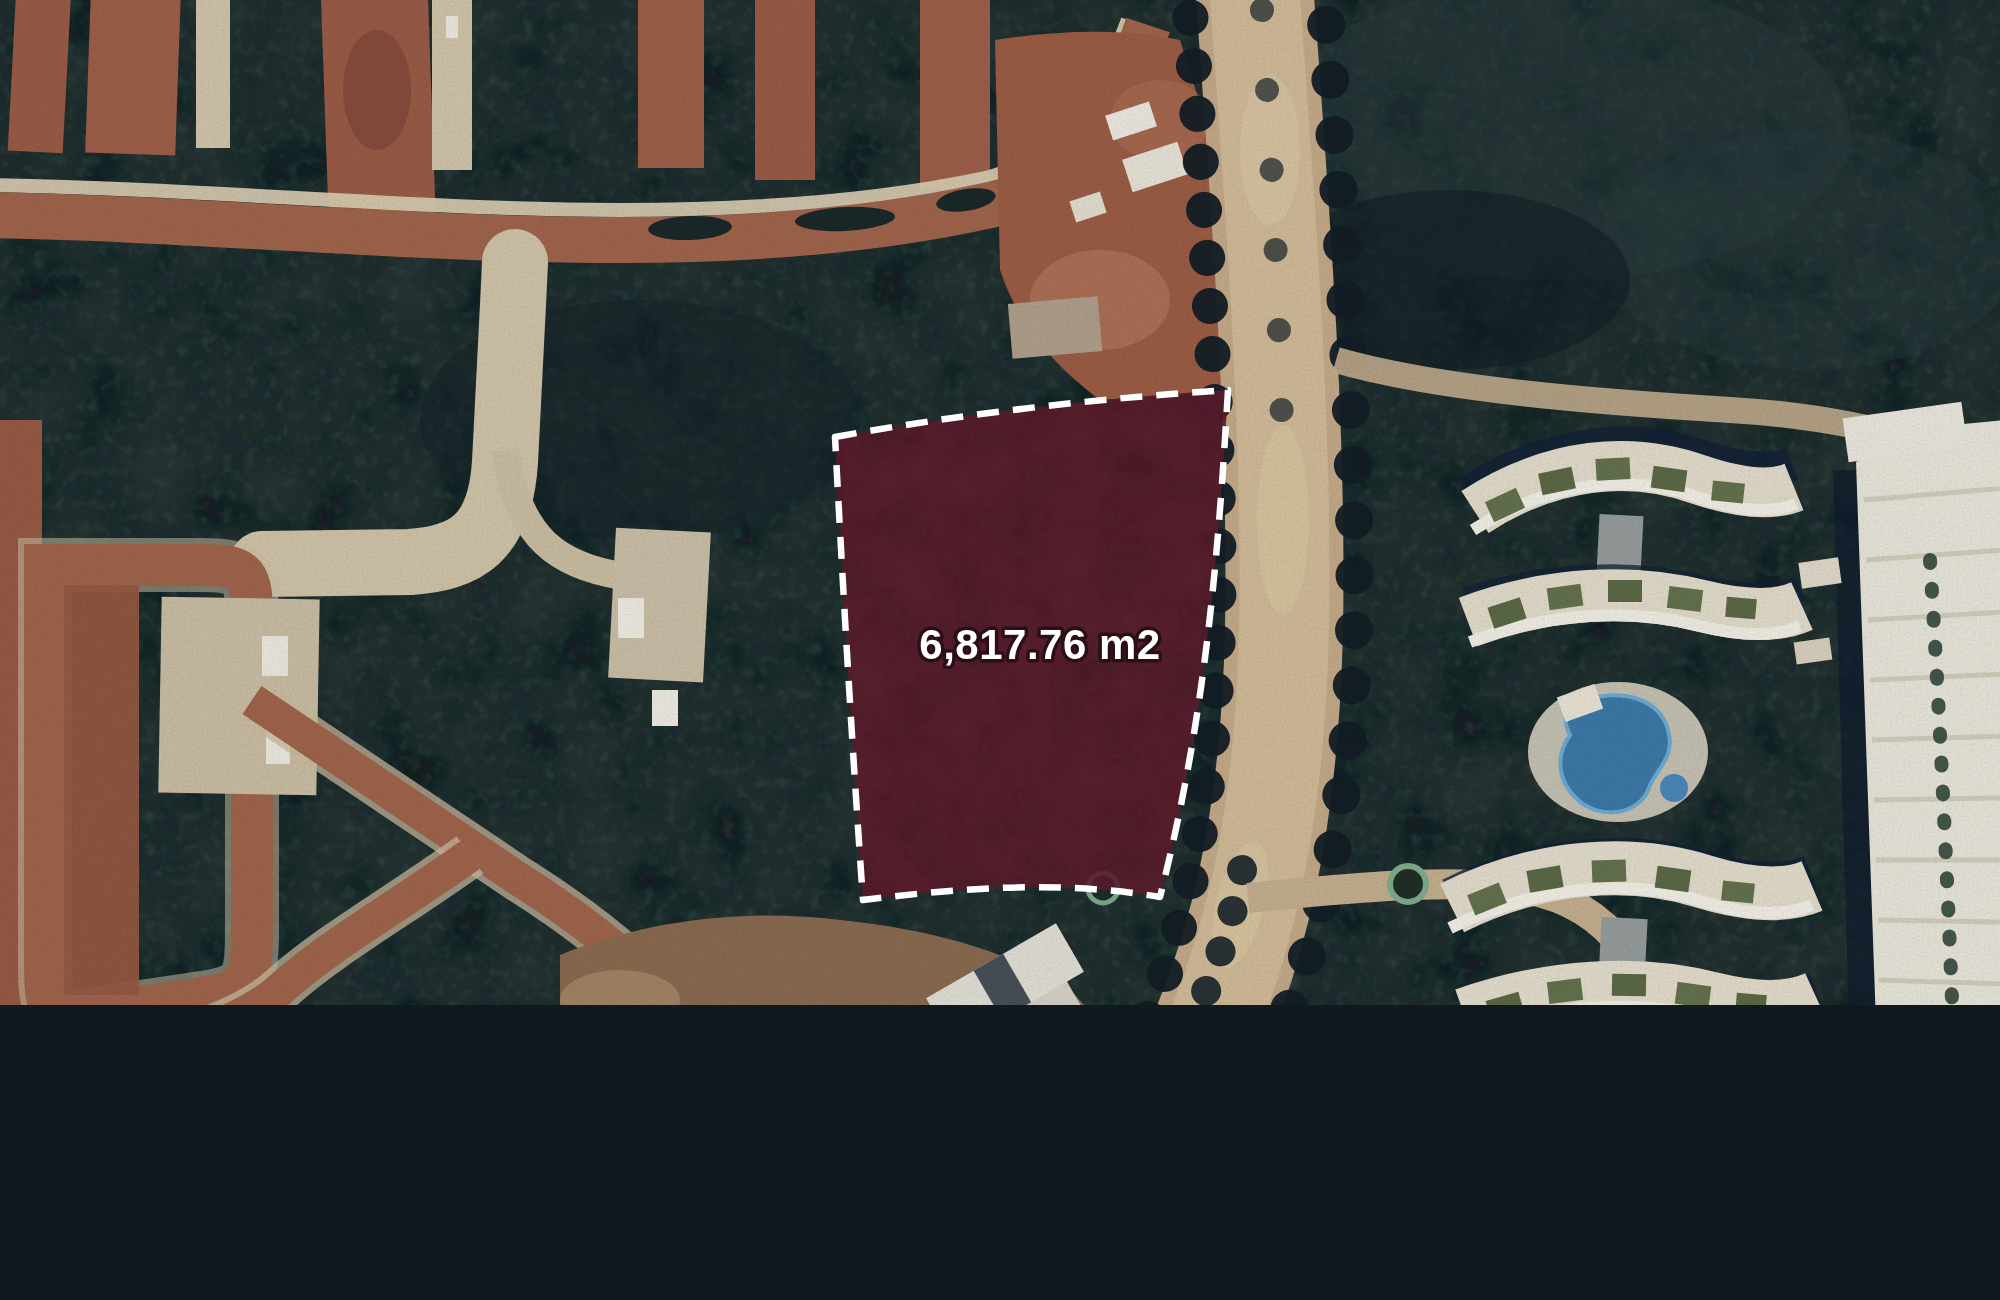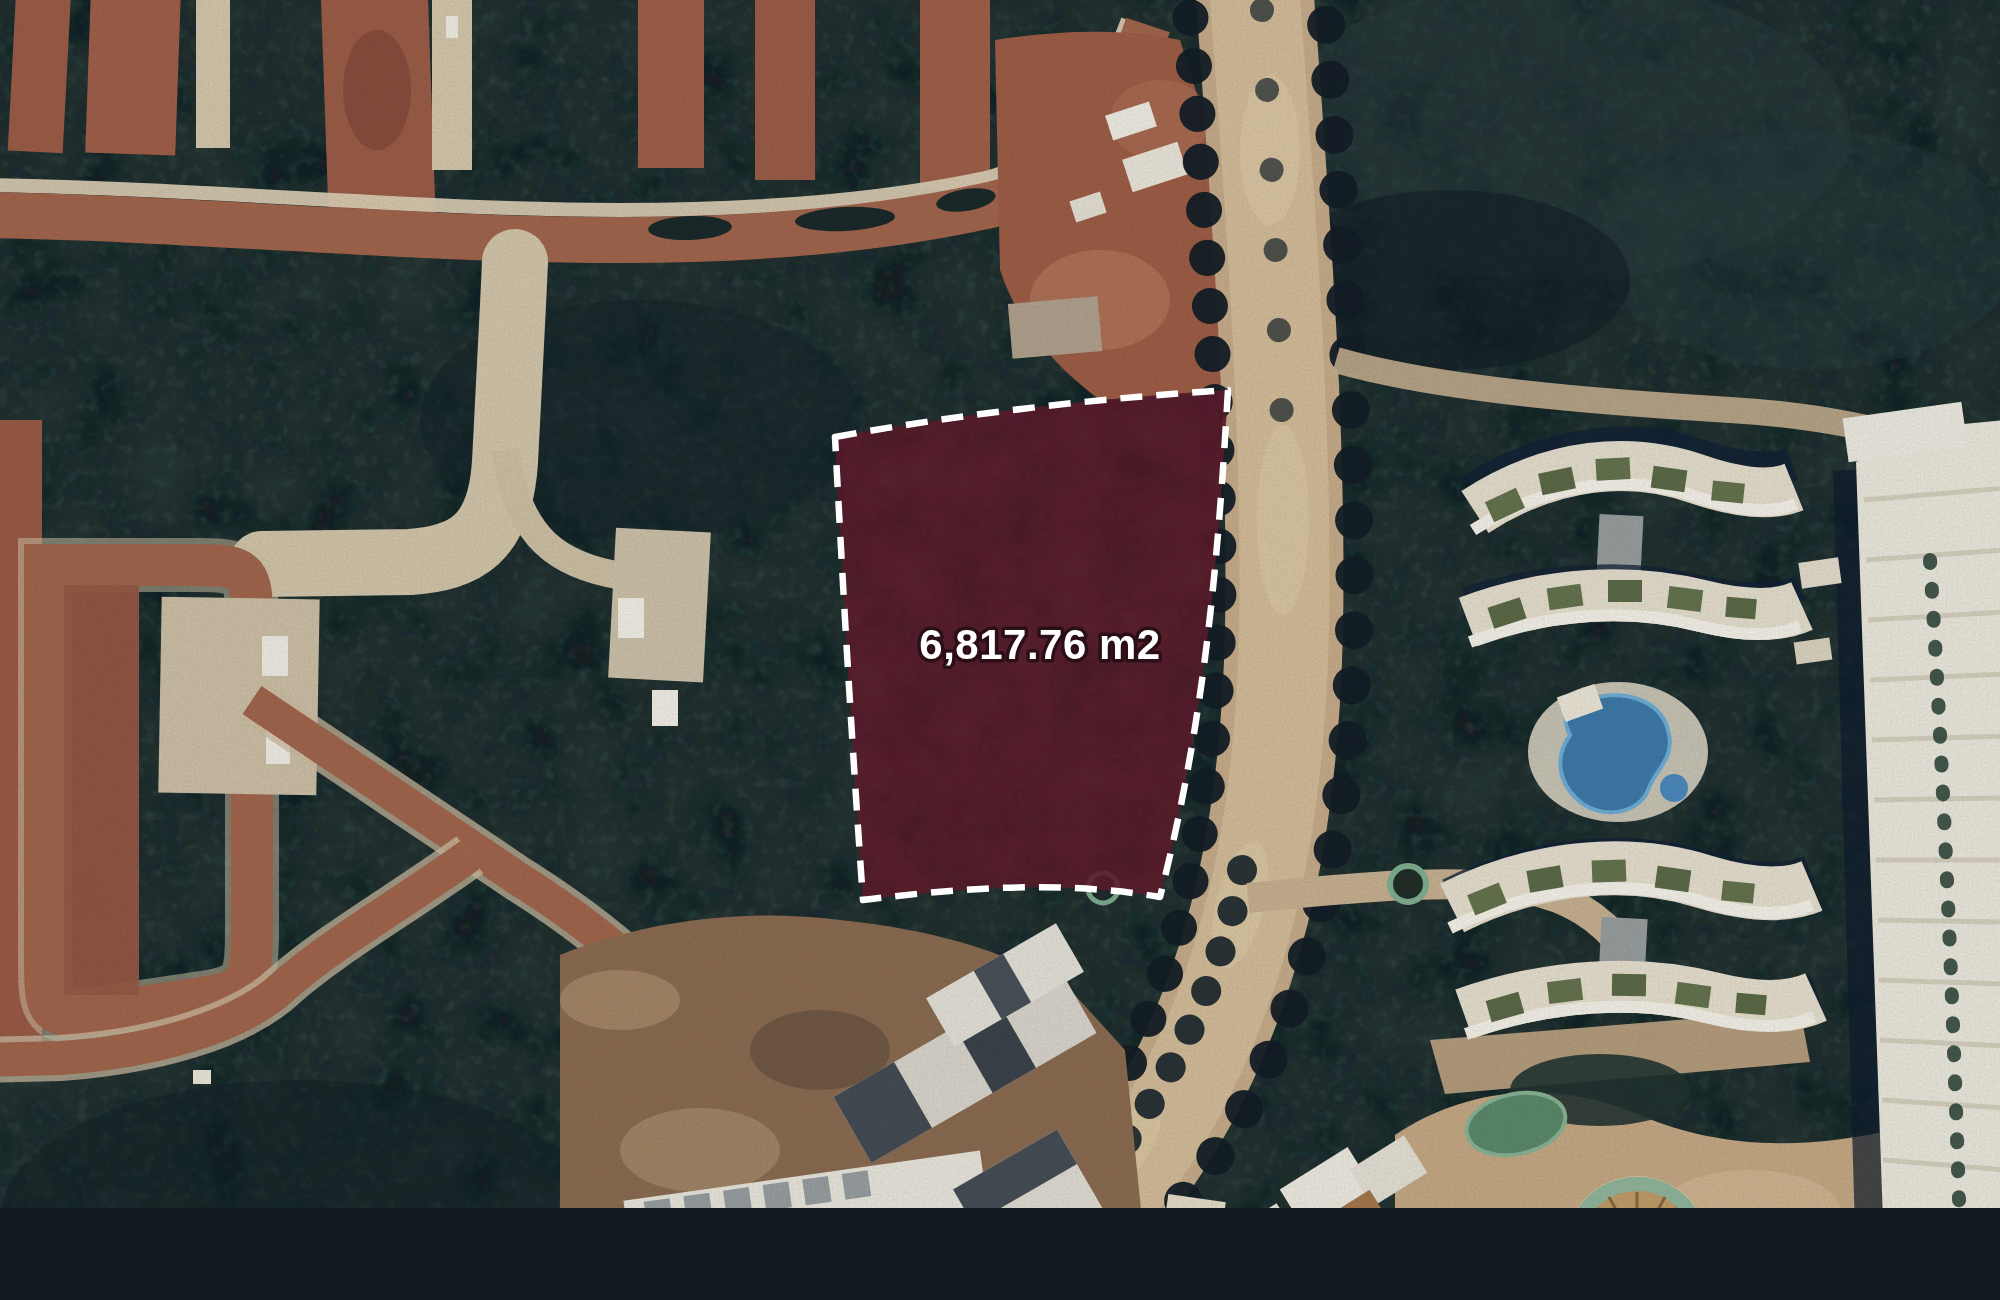--- a/index.html
+++ b/index.html
@@ -1,16 +1,16 @@
 <!DOCTYPE html>
 <html><head>
 <meta charset="utf-8">
 <style>
   html,body{margin:0;padding:0;background:#10191d;}
-  .stage{position:relative;width:2000px;height:1208px;overflow:hidden;}
+  .stage{position:relative;width:2000px;height:1005px;overflow:hidden;}
   .stage svg{position:absolute;inset:0;display:block;}
   text.parcel-label{
     font-family:"Liberation Sans","DejaVu Sans",sans-serif;
     font-weight:bold;
     font-size:42px;
     letter-spacing:0.5px;
     fill:#ffffff;
     stroke:#2b0e16;
     stroke-width:7px;
     paint-order:stroke;

